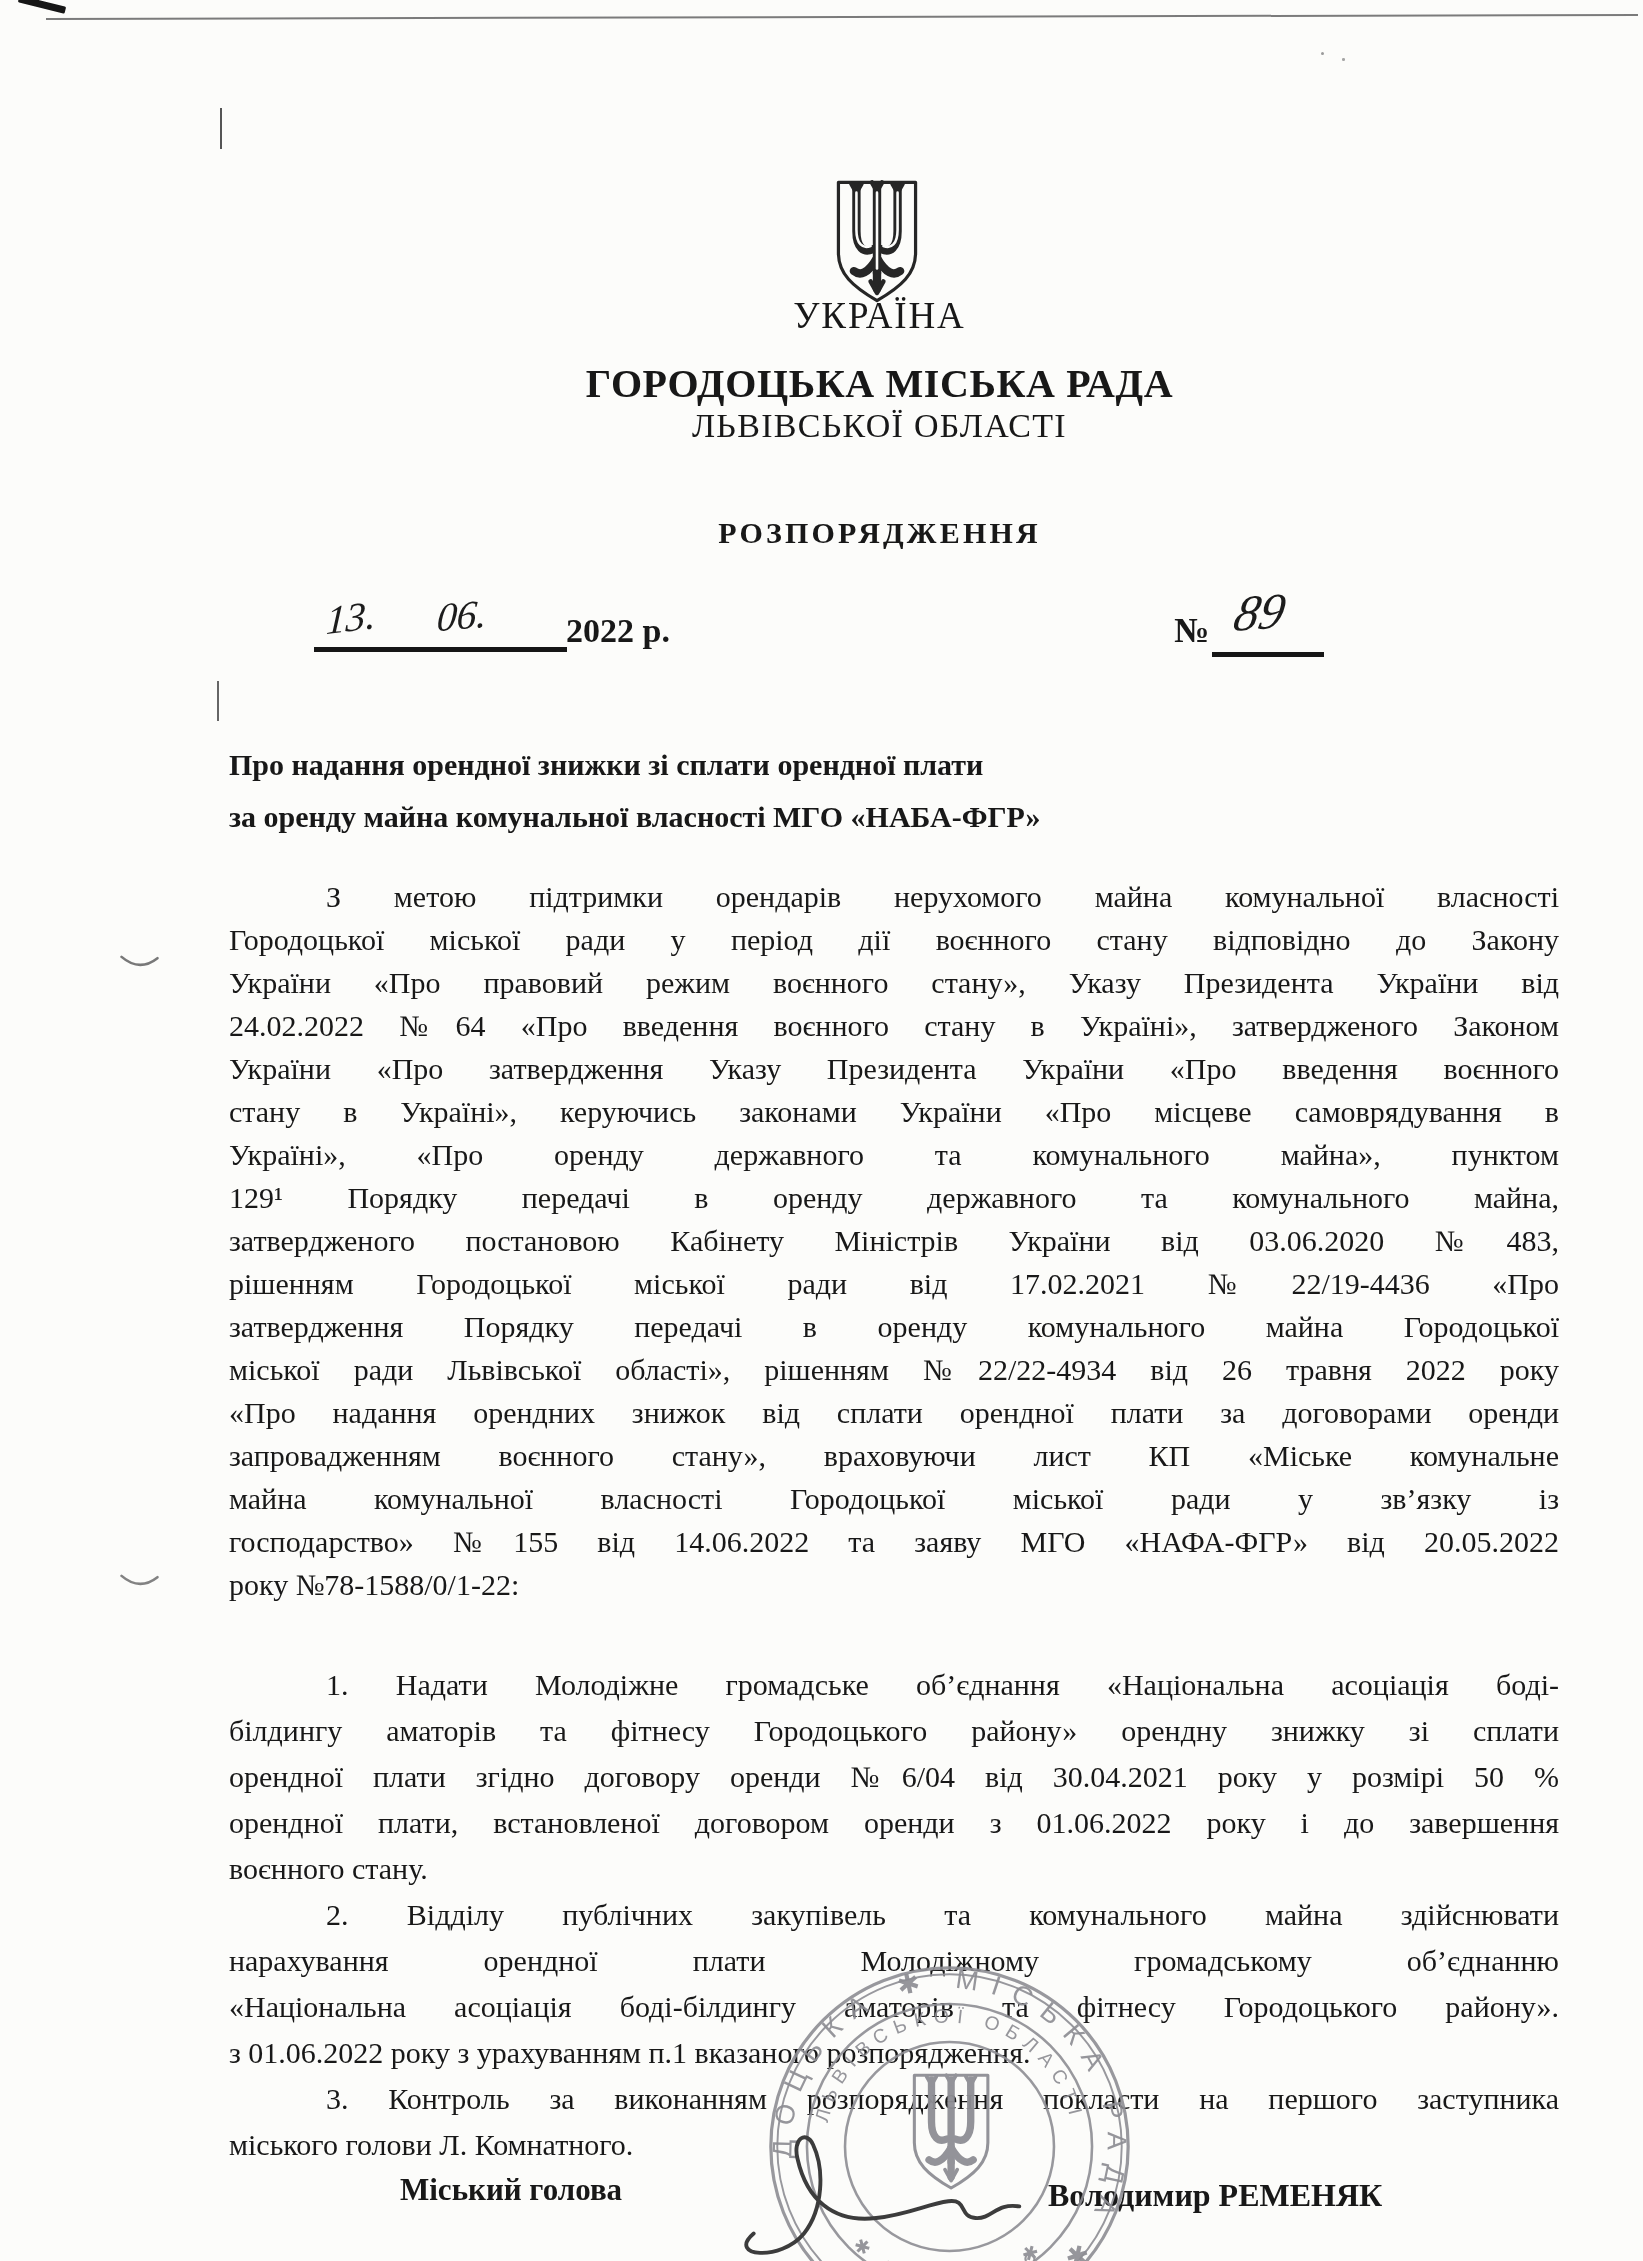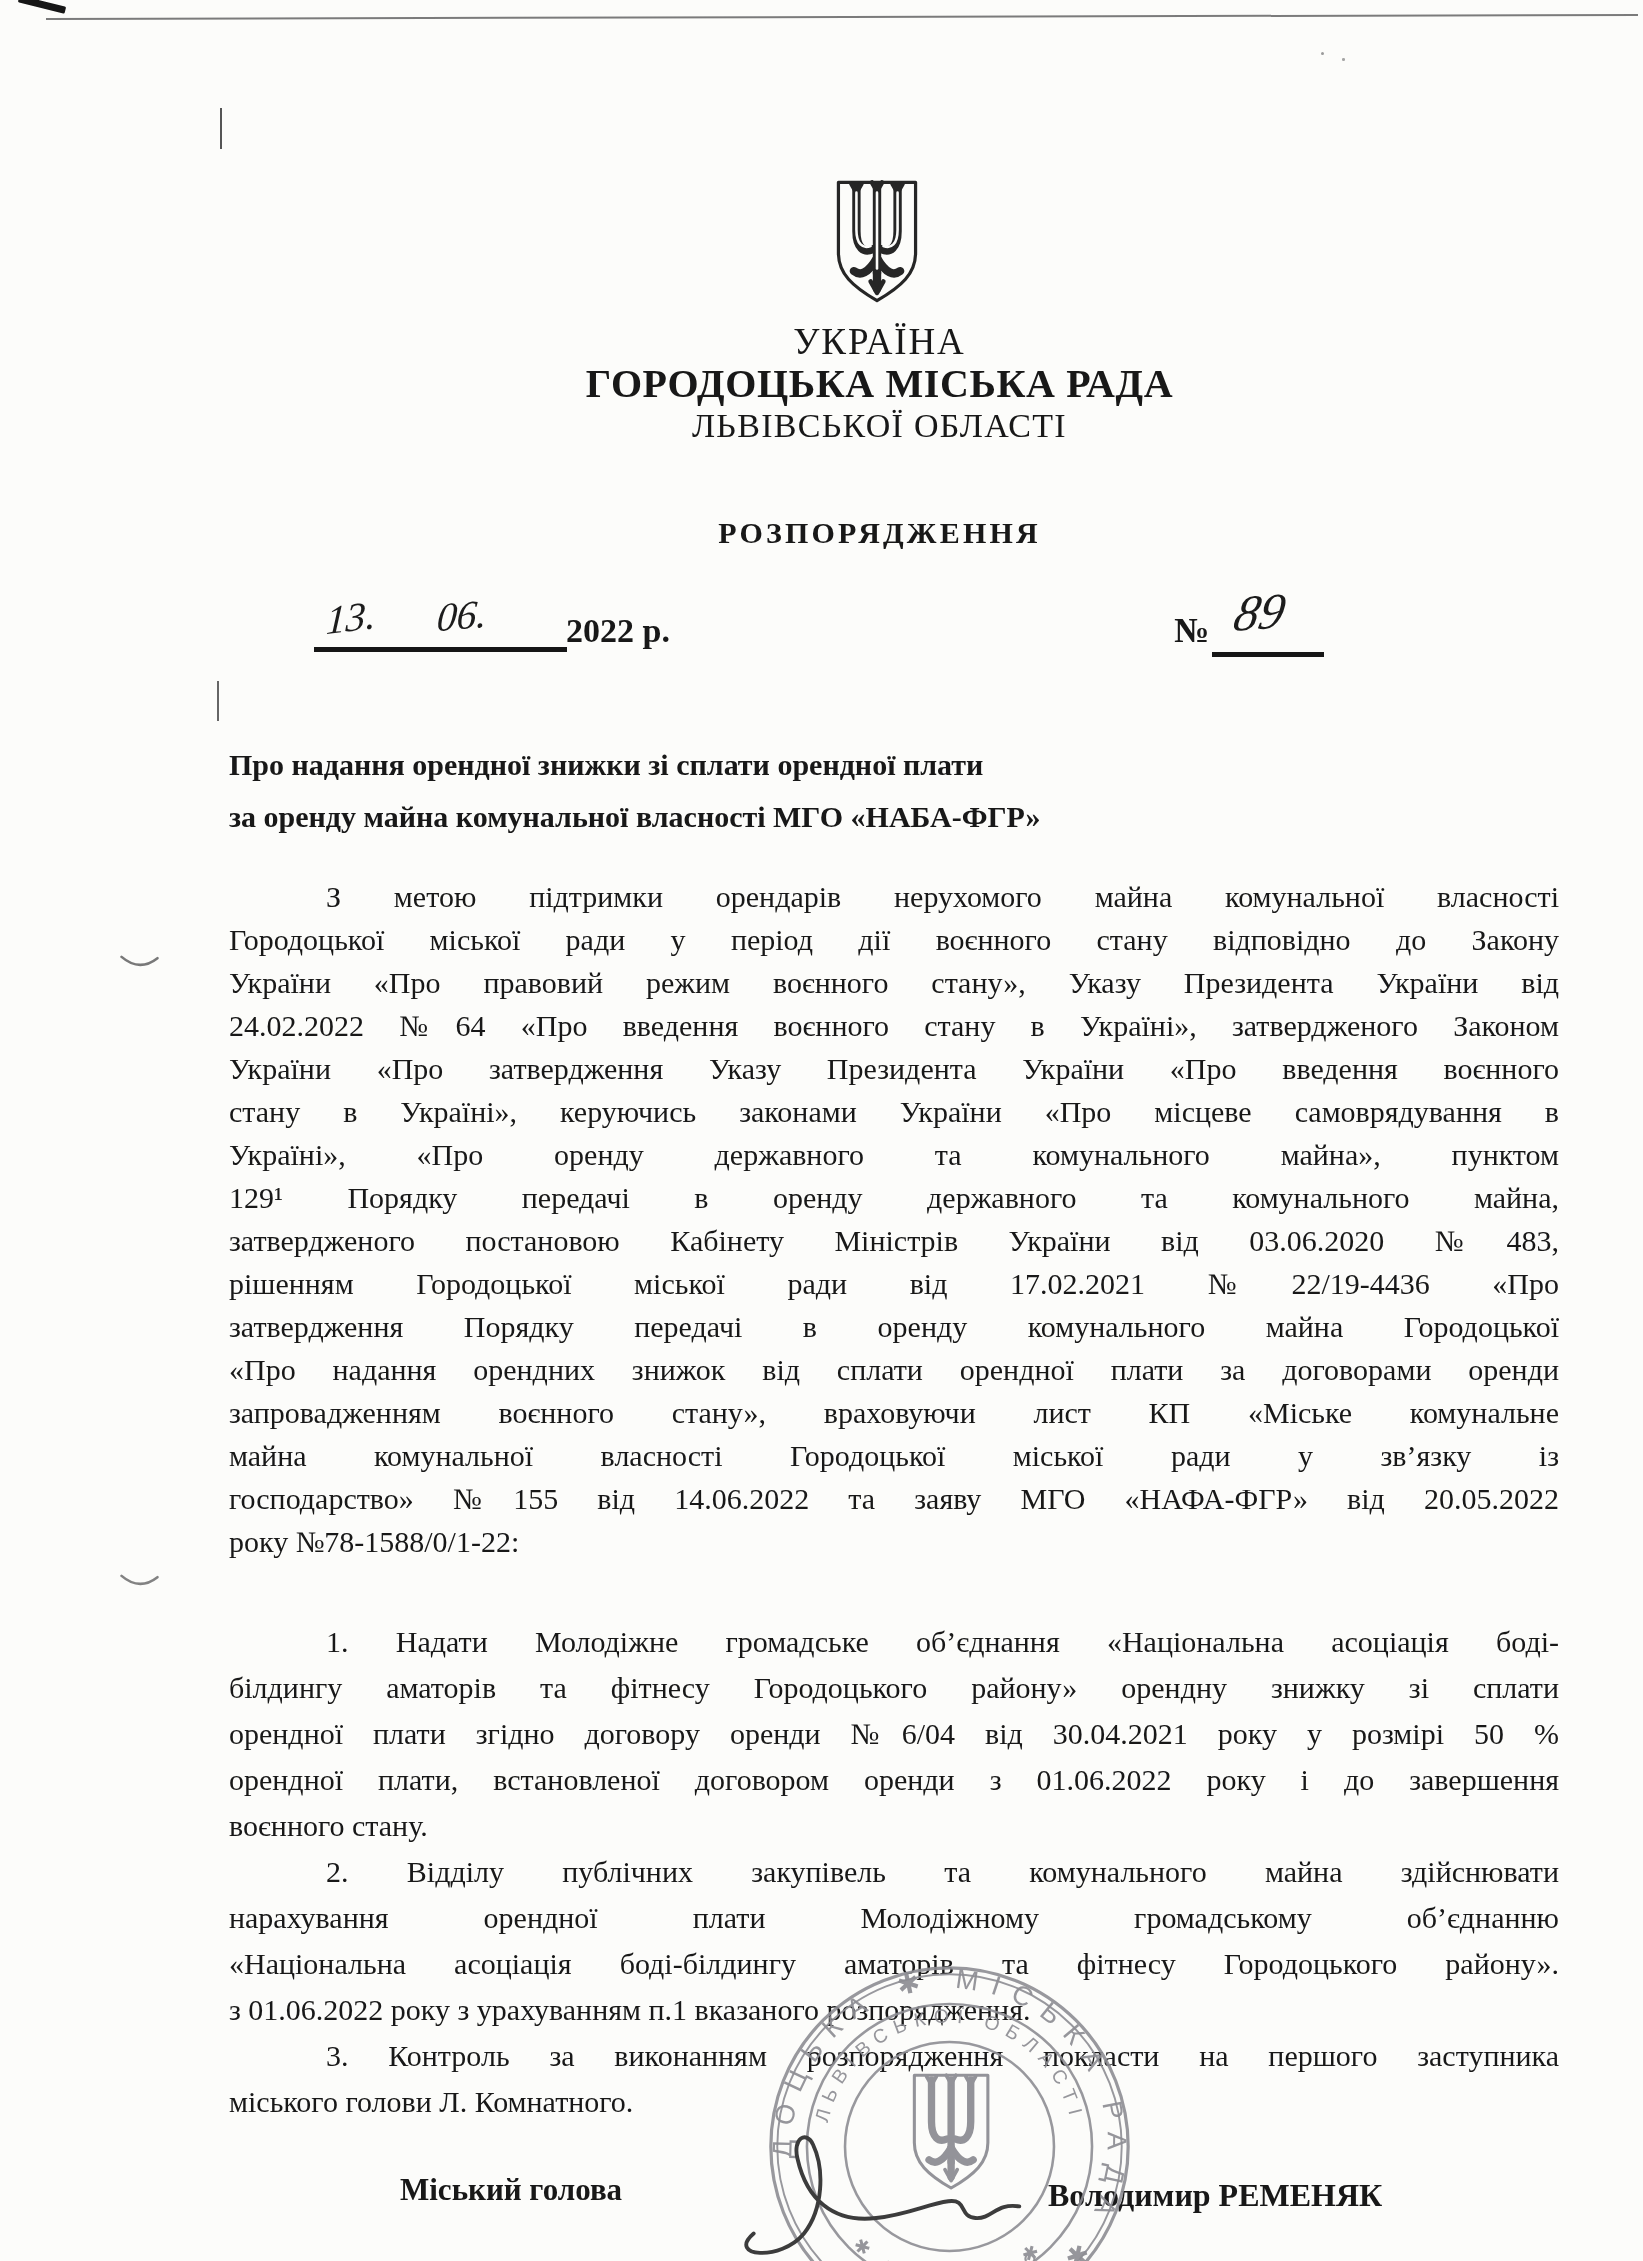--- a/index.html
+++ b/index.html
@@ -15,21 +15,21 @@
   .artifact{position:absolute;pointer-events:none;}
   .top-line{left:46px;top:15.5px;width:1592px;height:1.9px;background:#7b7b7b;transform:rotate(-0.15deg);}
   .top-wedge{left:18px;top:1.3px;width:48px;height:7px;background:#161616;transform:rotate(14deg);border-radius:1.3px;}
   .tick-1{left:220px;top:108px;width:1.9px;height:41px;background:#555;}
   .tick-2{left:217px;top:681px;width:1.9px;height:40px;background:#666;}
   .speck-a{left:1321px;top:52px;width:3.2px;height:3.2px;border-radius:50%;background:#9a9a9a;}
   .speck-b{left:1342px;top:58px;width:2.6px;height:2.6px;border-radius:50%;background:#a5a5a5;}
   
   .emblem{position:absolute;left:832px;top:177px;}
   .hdr{position:absolute;left:235px;width:1289px;text-align:center;}
-  .hdr-country{top:320px;font-size:37px;letter-spacing:1.9px;}
+  .hdr-country{top:294px;font-size:37px;letter-spacing:1.9px;}
   .hdr-council{top:360px;font-size:40px;font-weight:bold;letter-spacing:0.6px;}
   .hdr-region{top:407px;font-size:34px;letter-spacing:1.3px;}
   .doc-type{top:516px;font-size:30px;font-weight:bold;letter-spacing:3.2px;}
   
   .hand{font-style:italic;color:#1c1c1c;}
   .hw-day{position:absolute;left:326px;top:594px;font-size:40px;transform:rotate(-7deg) skewX(-10deg);}
   .hw-month{position:absolute;left:437px;top:592px;font-size:40px;transform:rotate(-5deg) skewX(-10deg);}
   .dt-year{position:absolute;left:566px;top:612px;font-size:34px;font-weight:bold;}
   .dt-no{position:absolute;left:1174px;top:611px;font-size:35px;font-weight:bold;}
   .hw-number{position:absolute;left:1235px;top:583px;font-size:50px;transform:rotate(-4deg) skewX(-16deg);}
@@ -123,20 +123,21 @@
         <div class="bline">Городоцької міської ради у період дії воєнного стану відповідно до Закону</div>
         <div class="bline">України «Про правовий режим воєнного стану», Указу Президента України від</div>
         <div class="bline">24.02.2022 №64 «Про введення воєнного стану в Україні», затвердженого Законом</div>
         <div class="bline">України «Про затвердження Указу Президента України «Про введення воєнного</div>
         <div class="bline">стану в Україні», керуючись законами України «Про місцеве самоврядування в</div>
         <div class="bline">Україні», «Про оренду державного та комунального майна», пунктом</div>
         <div class="bline">129¹ Порядку передачі в оренду державного та комунального майна,</div>
         <div class="bline">затвердженого постановою Кабінету Міністрів України від 03.06.2020 №483,</div>
         <div class="bline">рішенням Городоцької міської ради від 17.02.2021 №22/19-4436 «Про</div>
         <div class="bline">затвердження Порядку передачі в оренду комунального майна Городоцької</div>
+        <div class="bline">міської ради Львівської області», рішенням №22/22-4934 від 26 травня 2022 року</div>
         <div class="bline">«Про надання орендних знижок від сплати орендної плати за договорами оренди</div>
         <div class="bline">запровадженням воєнного стану», враховуючи лист КП «Міське комунальне</div>
         <div class="bline">майна комунальної власності Городоцької міської ради у зв’язку із</div>
         <div class="bline">господарство» №155 від 14.06.2022 та заяву МГО «НАФА-ФГР» від 20.05.2022</div>
         <div class="bline last">року №78-1588/0/1-22:</div>
       </div>
       <div class="para pitem gap">
         <div class="bline first">1. Надати Молодіжне громадське об’єднання «Національна асоціація боді-</div>
         <div class="bline">білдингу аматорів та фітнесу Городоцького району» орендну знижку зі сплати</div>
         <div class="bline">орендної плати згідно договору оренди №6/04 від 30.04.2021 року у розмірі 50 %</div>

